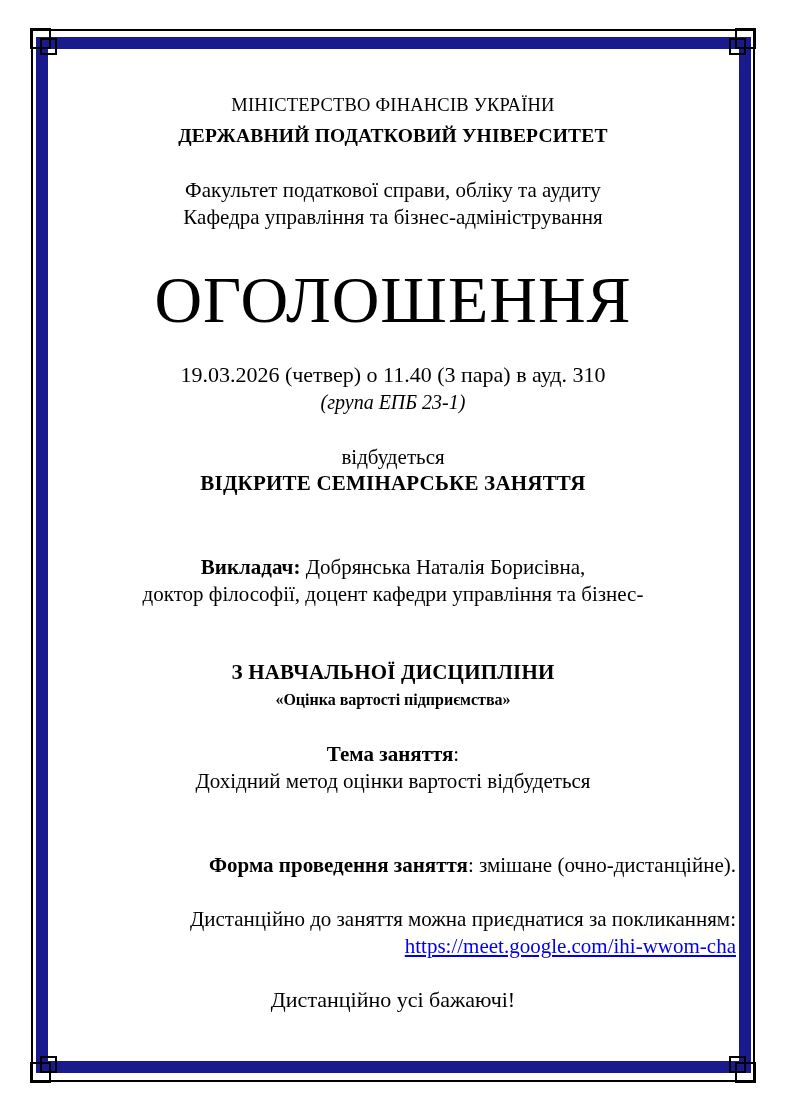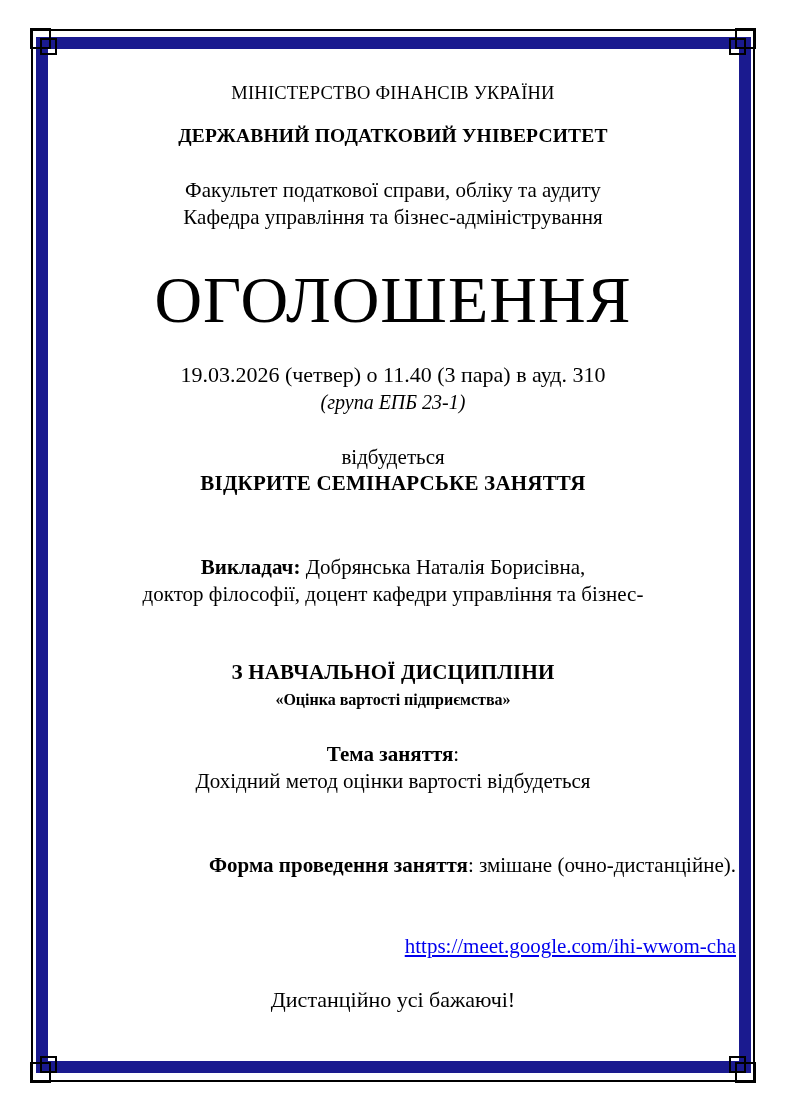--- a/index.html
+++ b/index.html
@@ -57,21 +57,21 @@
     position: absolute;
     left: 50px;
     right: 50px;
     text-align: center;
     font-size: 21px;
     line-height: 27px;
     white-space: nowrap;
   }
   .tb.left { text-align: right; padding-left: 18px; }
 
-  .t-ministry   { top: 80px;  font-size: 18.5px; letter-spacing: 0.2px; }
+  .t-ministry   { top: 92px;  font-size: 18.5px; letter-spacing: 0.2px; }
   .t-university { top: 122px; font-size: 19.5px; font-weight: bold; letter-spacing: 0.2px; }
   .t-faculty    { top: 177px; }
   .t-department { top: 204px; }
   .t-title      { top: 258px; font-size: 66px; line-height: 84px; letter-spacing: 1px; }
   .t-date       { top: 361px; font-size: 22px; }
   .t-group      { top: 389px; font-size: 20px; font-style: italic; }
   .t-will       { top: 444px; }
   .t-event      { top: 470px; font-weight: bold; letter-spacing: 0.2px; }
   .t-lect1      { top: 554px; }
   .t-lect2      { top: 581px; }
@@ -127,17 +127,18 @@
   <div class="tb t-lect2">доктор філософії, доцент кафедри управління та бізнес-</div>
 
   <div class="tb t-disc1">З НАВЧАЛЬНОЇ ДИСЦИПЛІНИ</div>
   <div class="tb t-disc2">«Оцінка вартості підприємства»</div>
 
   <div class="tb t-topiclabel"><span class="bold">Тема заняття</span><span>:</span></div>
   <div class="tb t-topictext">Дохідний метод оцінки вартості відбудеться</div>
 
   <div class="tb left t-format"><span class="bold">Форма проведення заняття</span><span>: змішане (очно-дистанційне).</span></div>
 
+  <div class="tb left t-remote">Дистанційно до заняття можна приєднатися за покликанням:</div>
   <div class="tb left t-link"><a class="doclink">https://meet.google.com/ihi-wwom-cha</a></div>
 
   <div class="tb t-invite">Дистанційно усі бажаючі!</div>
 
 </div>
 
 </body></html>

